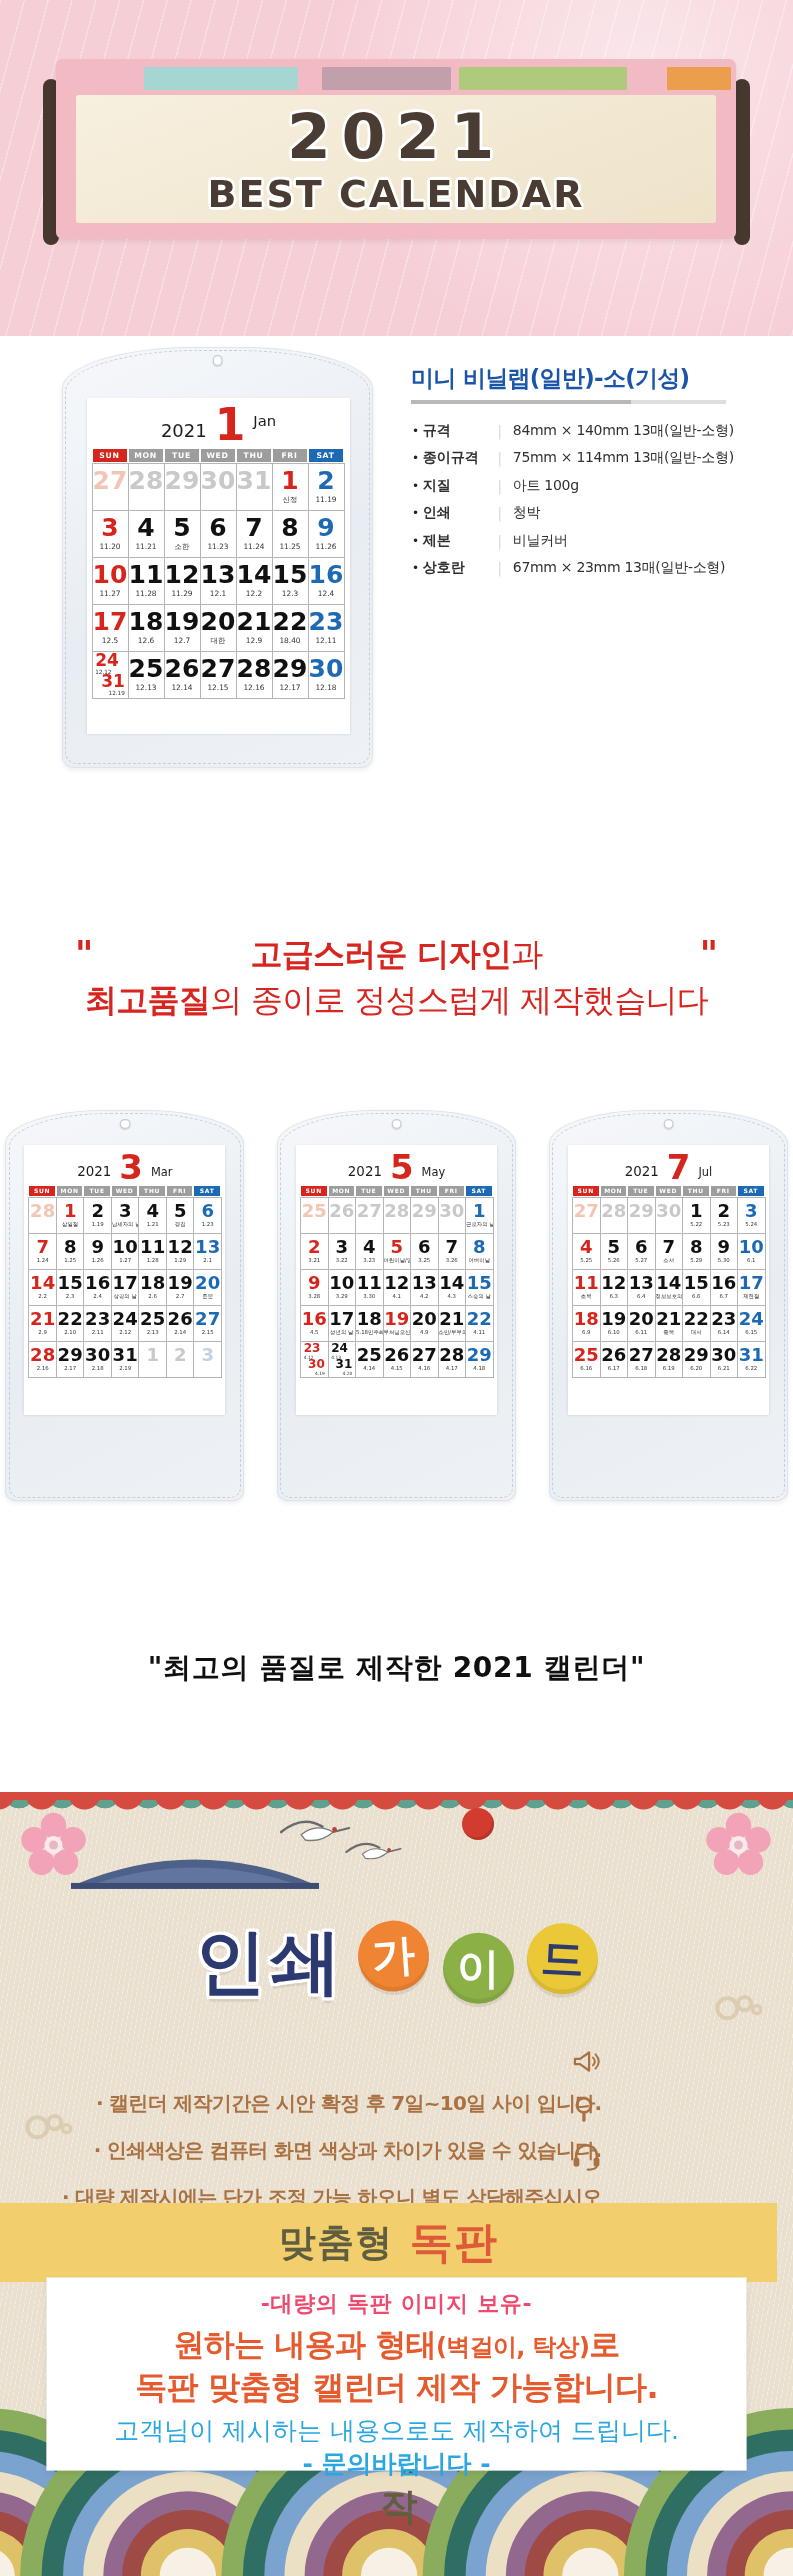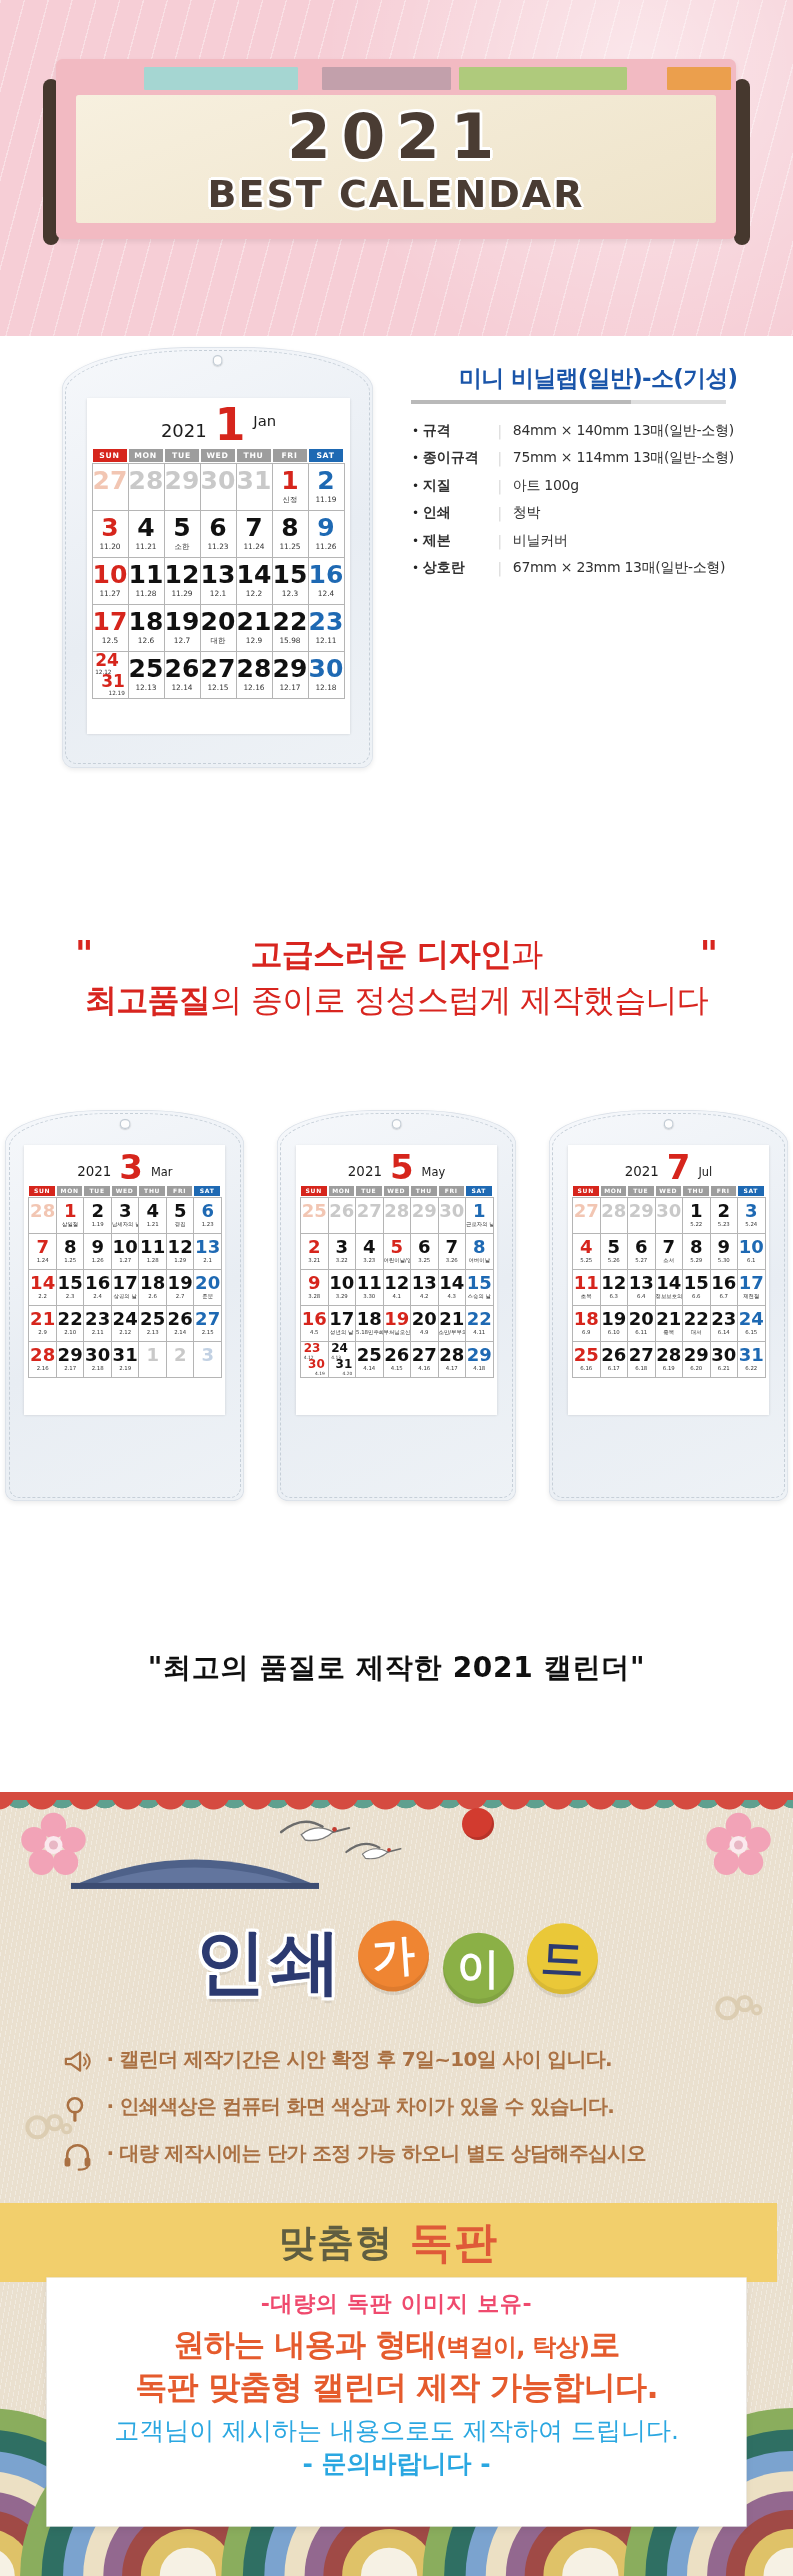--- a/index.html
+++ b/index.html
@@ -82,21 +82,21 @@
   .small .cal-day  { height:10px; line-height:10px; font-size:6px; }
   .small .cal-grid { grid-template-columns:repeat(7,27.5px); }
   .small .cell { height:36px; }
   .small .cell .num { font-size:18px; margin-top:3.4px; }
   .small .cell .sub { font-size:5.4px; margin-top:1.3px; }
   .small .combo .num { font-size:12px; margin-top:1.3px; }
   .small .combo .sub2 { font-size:4.4px; }
 
   
   .product { position:absolute; top:336px; left:0; width:793px; height:557px; background:#fff; }
-  .ptitle { position:absolute; left:411px; top:27px; font-size:23px; font-weight:800; color:#1a55a9; letter-spacing:-0.7px;margin-left:48px; }
+  .ptitle { position:absolute; left:411px; top:27px; font-size:23px; font-weight:800; color:#1a55a9; letter-spacing:-0.7px; }
   .pbar { position:absolute; left:411px; top:64px; width:315px; height:4px;
     background:linear-gradient(90deg,#b9b9b9 0 70%, #dedede 70% 100%); }
   .specs { position:absolute; left:412px; top:81px; }
   .spec-row { display:flex; align-items:center; height:27.5px; font-size:14px; color:#303030; }
   .spec-bullet { width:10.7px; color:#222; font-size:12px; }
   .spec-label { display:inline-block; width:64px; text-align:justify; text-align-last:justify; font-weight:600; }
   .spec-div { color:#c0c0c0; margin:0 10.7px; font-weight:300; }
   .spec-val { letter-spacing:-0.3px; }
 
   
@@ -143,29 +143,29 @@
   .guide-title { position:absolute; top:134px; left:0; width:100%; display:flex; justify-content:center; align-items:center; gap:13.4px; z-index:5; }
   .gt-main { font-size:71px; font-weight:800; color:#2c3a70; letter-spacing:4px; line-height:1;
     text-shadow:-3.4px 0 0 #fff,3.4px 0 0 #fff,0 -3.4px 0 #fff,0 3.4px 0 #fff,-2.7px -2.7px 0 #fff,2.7px 2.7px 0 #fff,-2.7px 2.7px 0 #fff,2.7px -2.7px 0 #fff,0 6px 0 rgba(0,0,0,.08); }
   .gt-circle { width:71px; height:71px; border-radius:50%; display:flex; align-items:center; justify-content:center;
     font-size:43px; font-weight:800; box-shadow:0 3.4px 0 rgba(0,0,0,.08), inset 0 -4.7px 0 rgba(0,0,0,.07); }
   .gt-circle:nth-child(2) { transform:translateY(-5.4px) rotate(-4deg); }
   .gt-circle:nth-child(3) { transform:translateY(6.7px); }
   .gt-circle:nth-child(4) { transform:translateY(-2.7px) rotate(3deg); }
 
   .gbullets { position:absolute; left:62px; top:254px; z-index:5; }
-  .gbullet { display:flex; align-items:flex-start; gap:13.4px; height:47px; color:#aa7143; font-size:20px; font-weight:600; letter-spacing:-0.7px; }
+  .gbullet { display:flex; align-items:flex-end; gap:13.4px; height:47px; color:#aa7143; font-size:20px; font-weight:600; letter-spacing:-0.7px;flex-direction:column; }
   .gbullet .ic { width:31px; flex:0 0 31px; display:flex; align-items:center; }
 
   .gband { position:absolute; top:411px; left:0; right:16px; height:79px; background:#f2cf6c; z-index:5;
     display:flex; align-items:center; justify-content:center; gap:16px; }
   .gband .pre, .gband .post { font-size:37px; font-weight:800; color:#605e40; letter-spacing:1.3px; }
   .gband .hl { font-size:43px; font-weight:800; color:#df5a38; letter-spacing:1.3px; }
 
-  .gbox { position:absolute; top:486px; left:47px; right:47px; height:248px; background:#fff; z-index:5;
+  .gbox { position:absolute; top:486px; left:47px; right:47px; height:192px; background:#fff; z-index:5;
     box-shadow:0 0 0 0.7px #efefef, 0 3.4px 8px rgba(0,0,0,.08);
     display:flex; flex-direction:column; align-items:center; padding-top:10.7px; }
   .gb1 { font-size:22px; font-weight:800; color:#ef4a6e; letter-spacing:0.7px; margin-bottom:5.4px; }
   .gb2 { font-size:31px; font-weight:700; color:#e55b2d; letter-spacing:-0.7px; }
   .gb2 .paren { font-size:24px; }
   .gb3 { font-size:32px; font-weight:800; color:#e55b2d; letter-spacing:-0.7px; margin-bottom:4px; }
   .gb4 { font-size:25px; font-weight:800; color:#2aa7e1; }
   .gb5 { font-size:25px; font-weight:500; color:#2aa7e1; }
   .gb6 { font-size:25px; font-weight:800; color:#2aa7e1; }
 
@@ -305,21 +305,21 @@
               <div class="cell c-blk">
                 <div class="num">20</div>
                 <div class="sub">대한</div>
               </div>
               <div class="cell c-blk">
                 <div class="num">21</div>
                 <div class="sub">12.9</div>
               </div>
               <div class="cell c-blk">
                 <div class="num">22</div>
-                <div class="sub">15.98</div>
+                <div class="sub">18.40</div>
               </div>
               <div class="cell c-blue">
                 <div class="num">23</div>
                 <div class="sub">12.11</div>
               </div>
               <div class="cell combo c-red">
                 <span class="ca"><span class="num">24</span><span class="sub2">12.12</span></span>
                 <span class="cb"><span class="num">31</span><span class="sub2">12.19</span></span>
               </div>
               <div class="cell c-blk">

